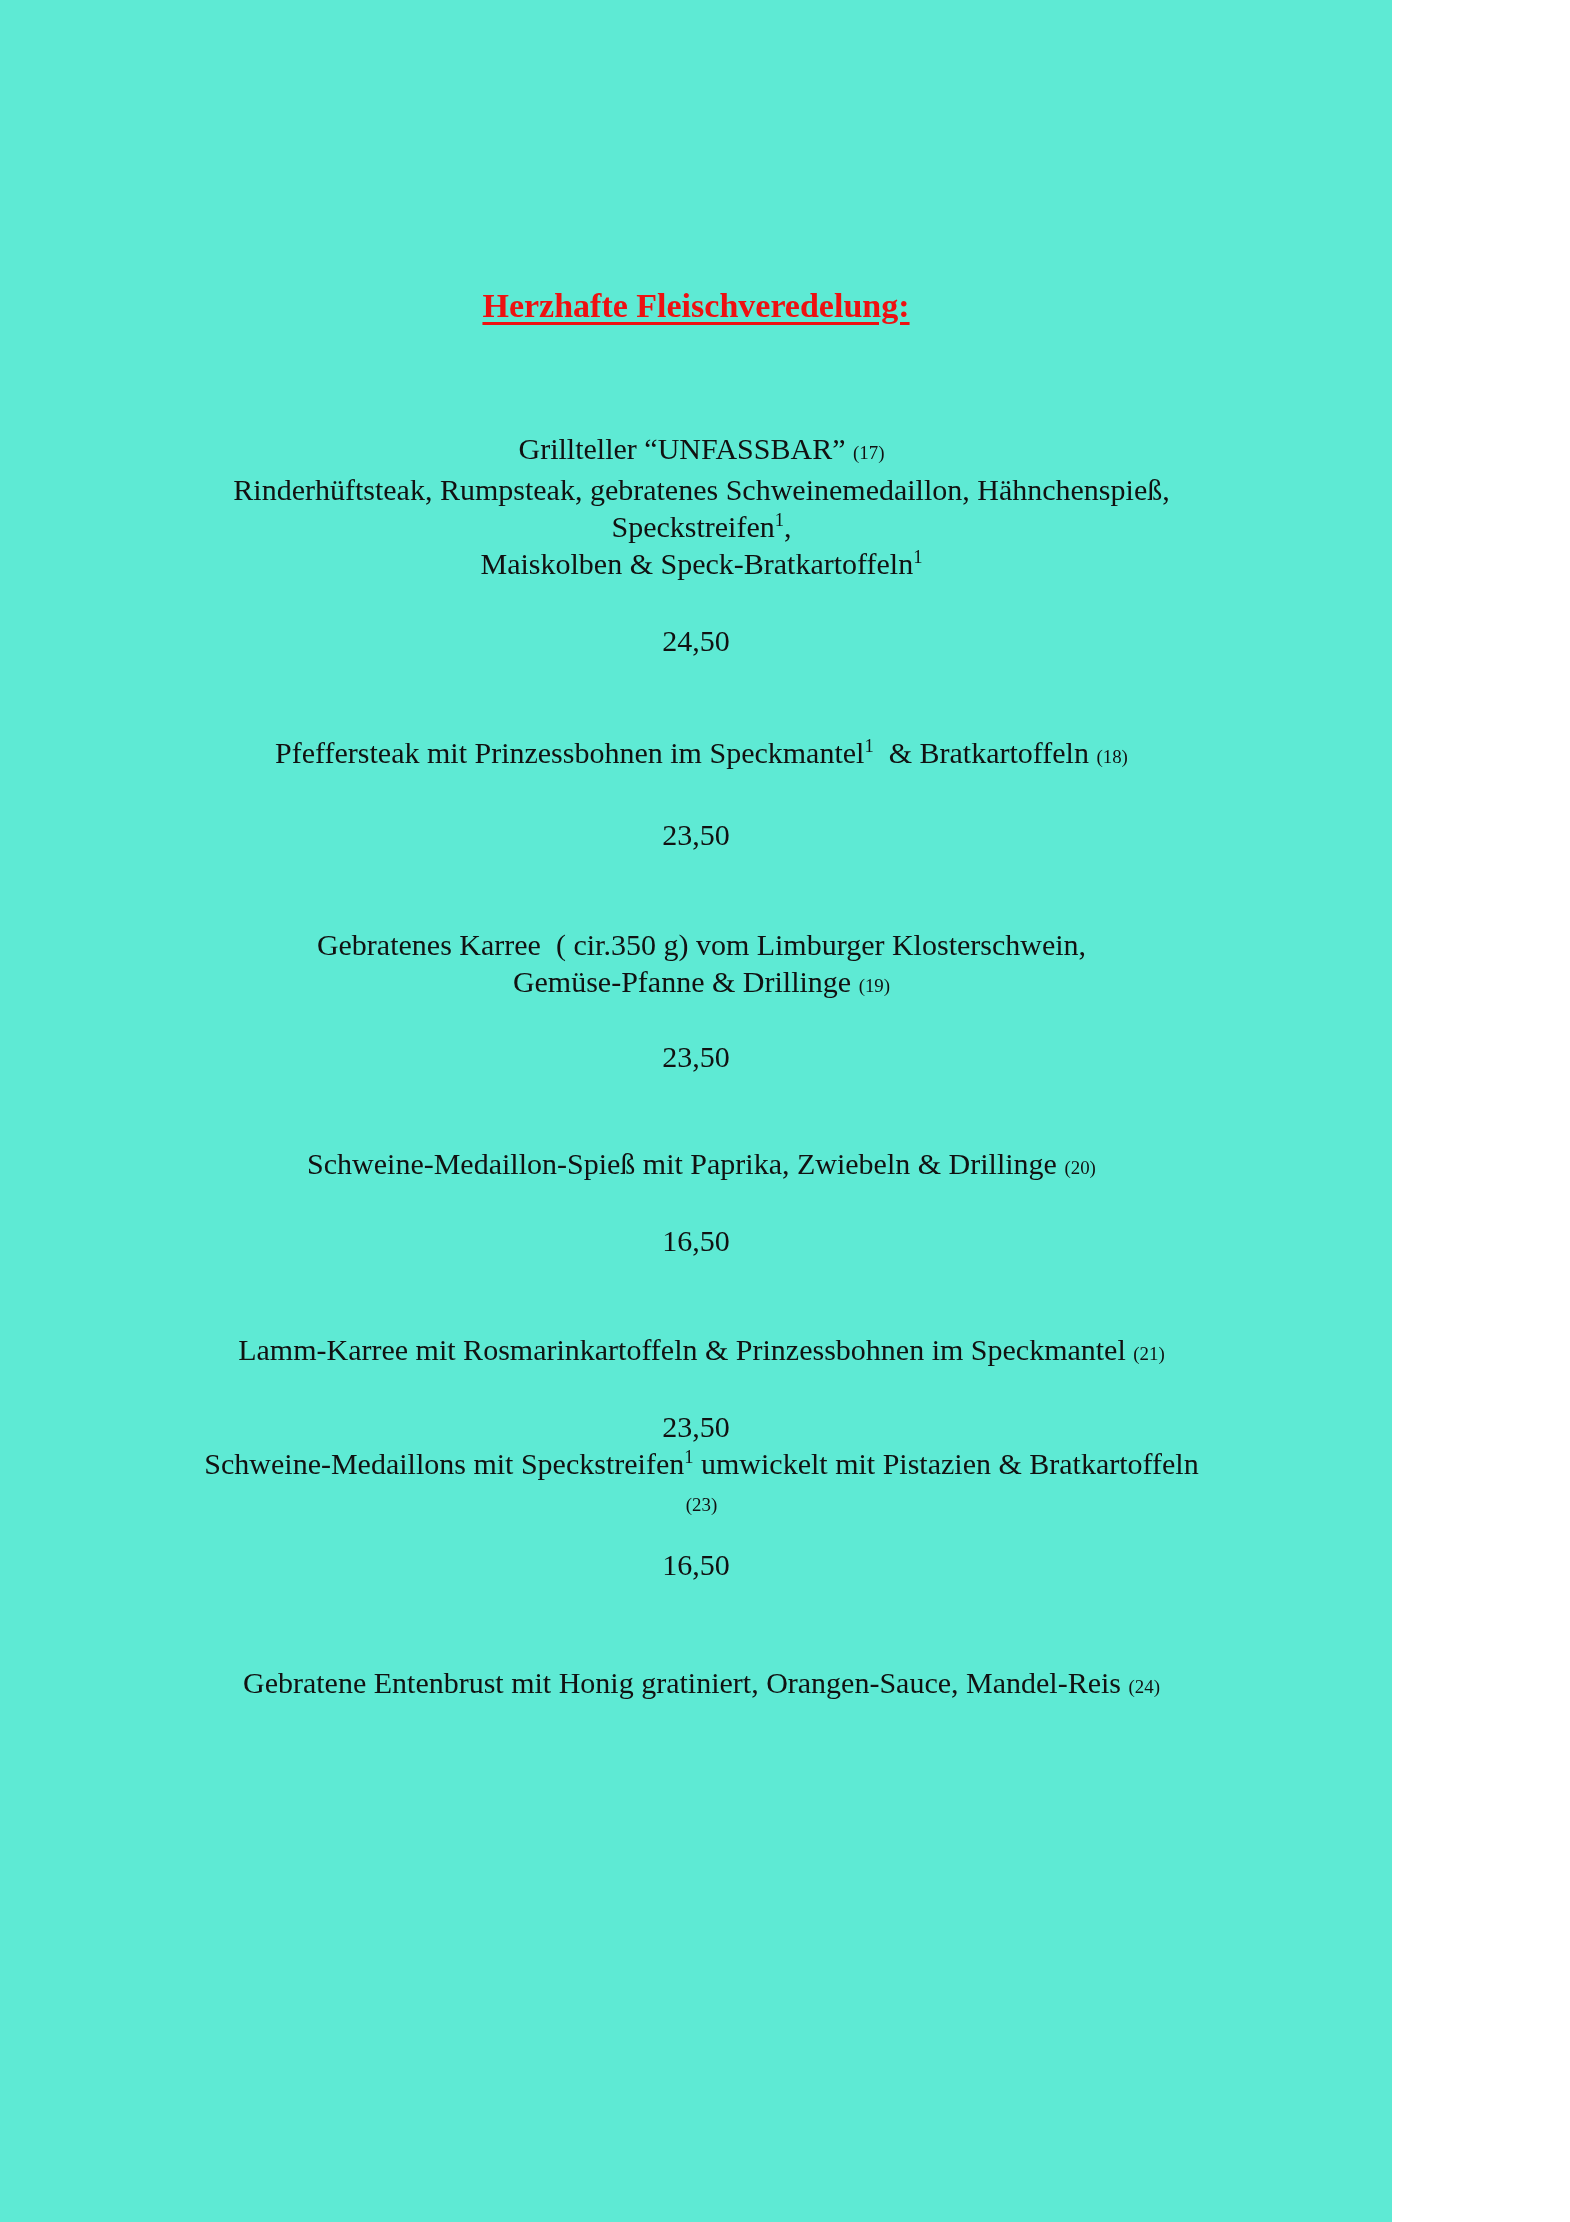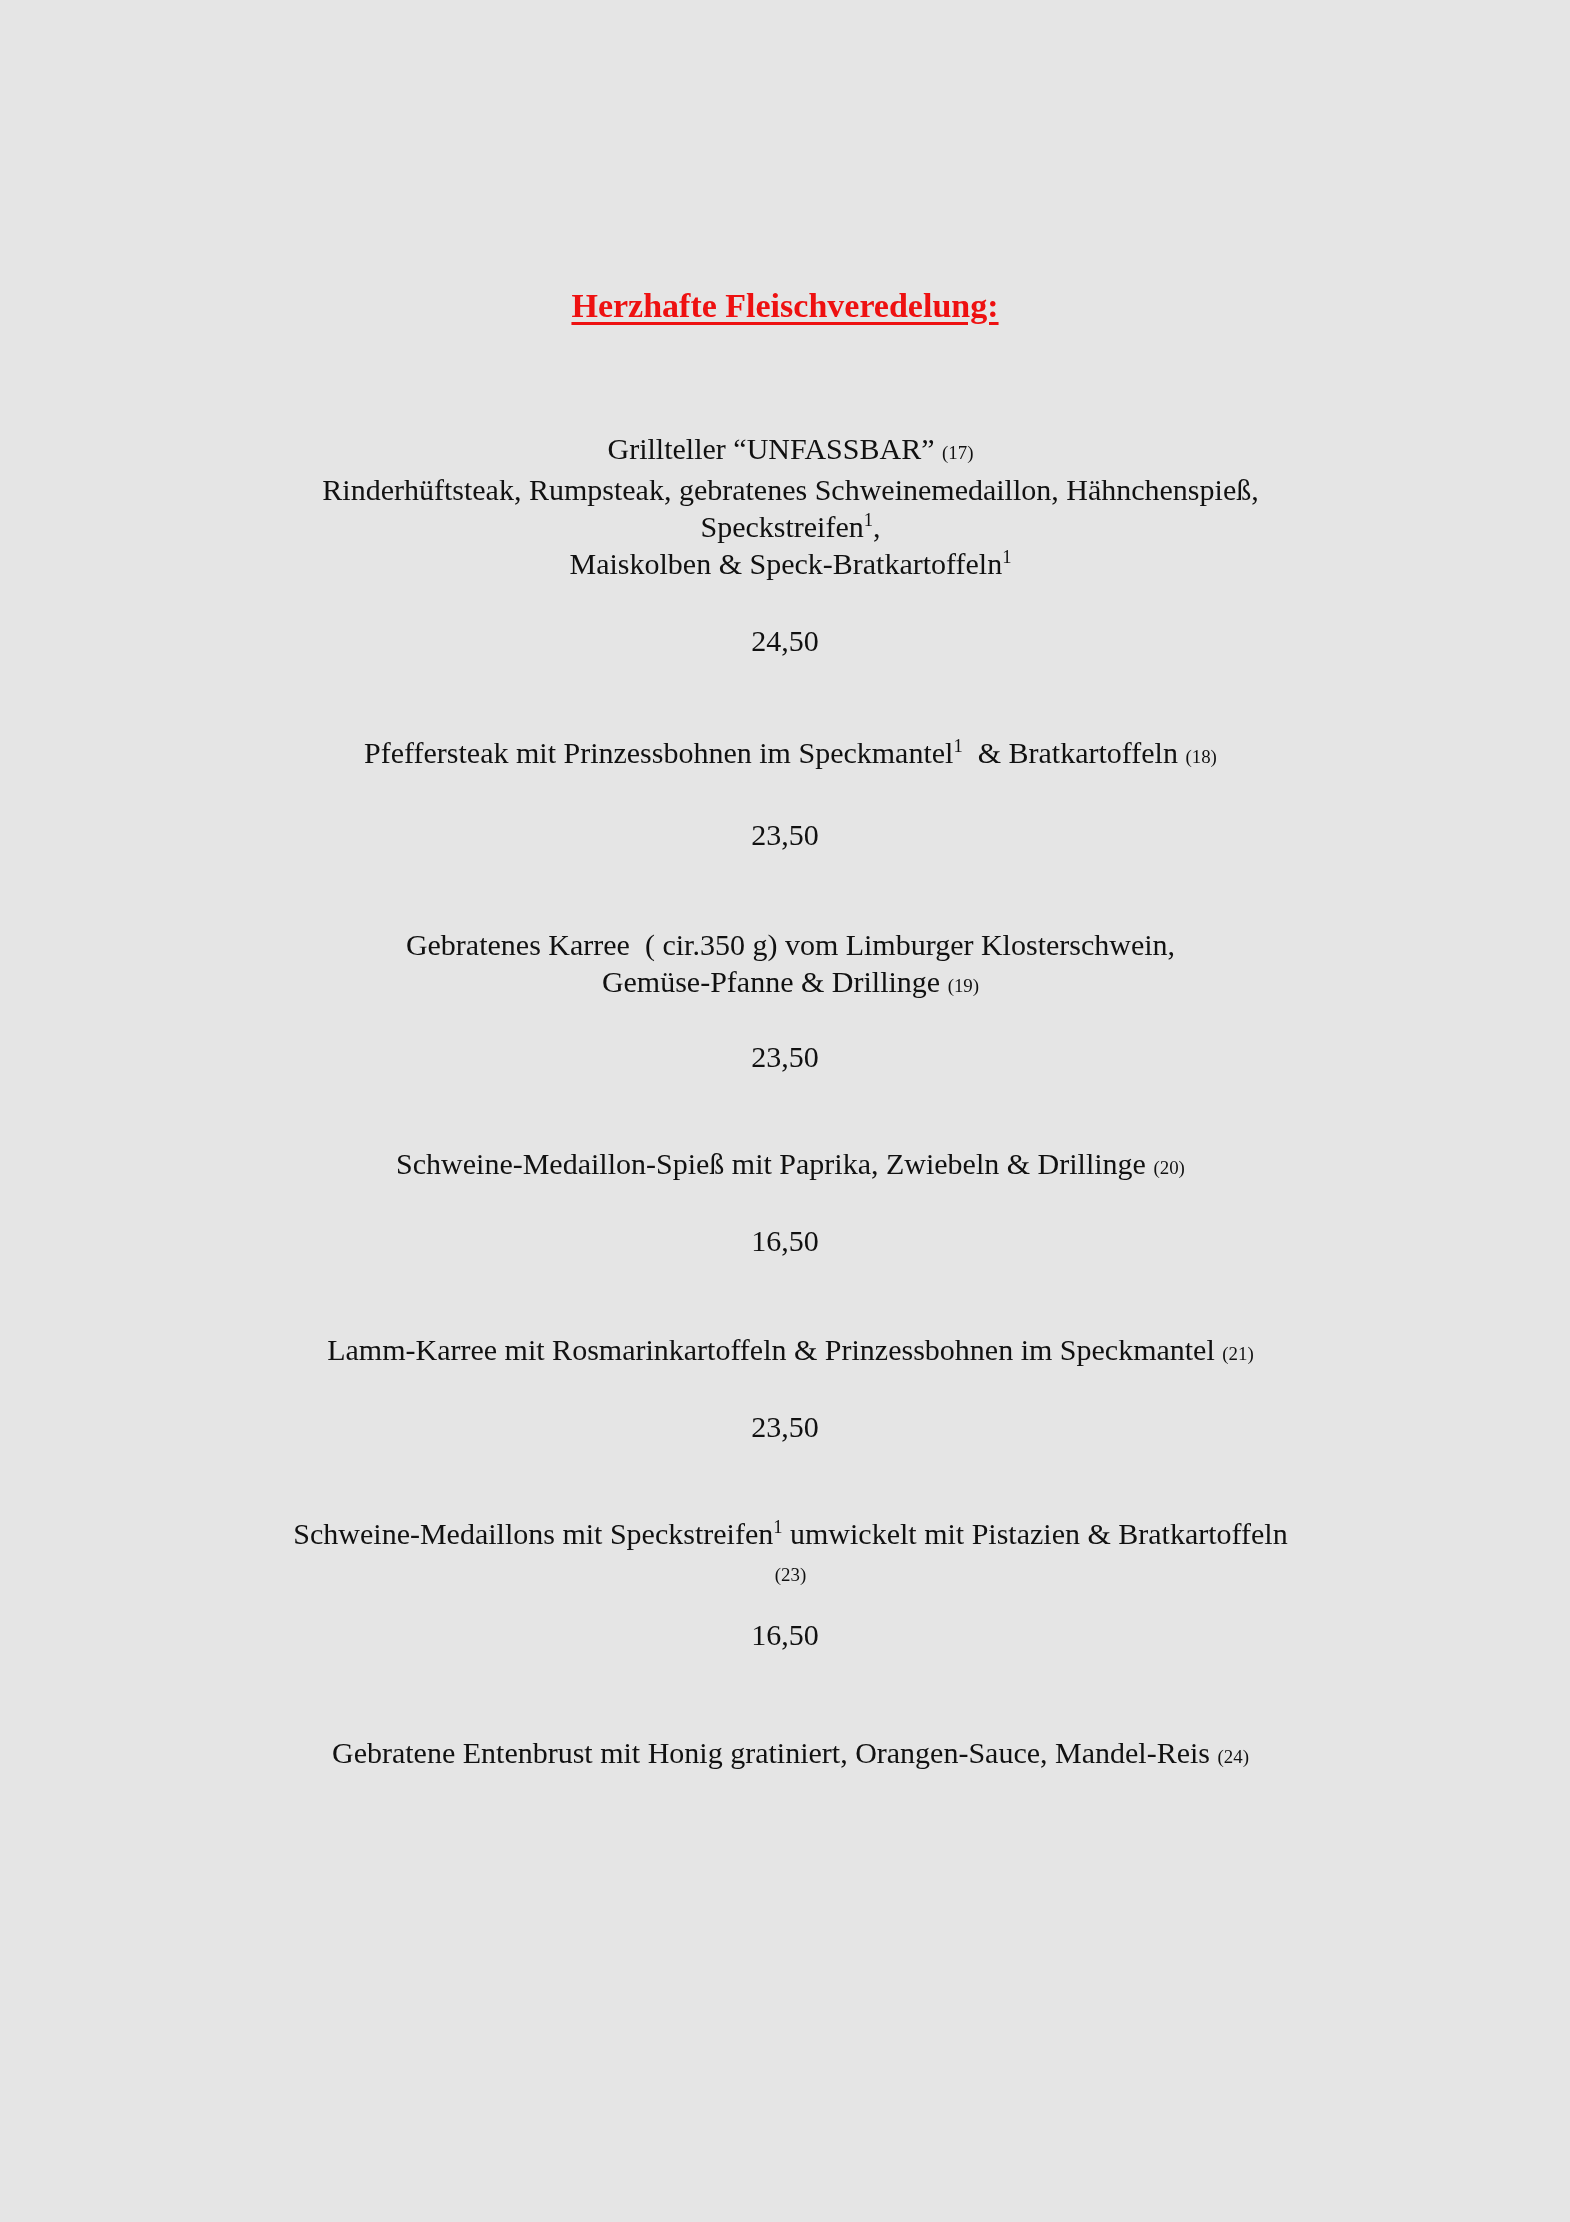--- a/index.html
+++ b/index.html
@@ -1,20 +1,20 @@
 <!DOCTYPE html>
 <html><head>
 <meta charset="utf-8">
 <style>
   html, body { margin: 0; padding: 0; background: #ffffff; }
   .page {
     position: relative;
-    width: 1570px;
+    width: 1392px;
     height: 2222px;
-    background: #e5e5e5;
+    background: #5eead4;
     font-family: "Liberation Serif", "DejaVu Serif", serif;
     color: #111111;
     text-align: center;
     overflow: hidden;
   }
   .title {
     padding-top: 285px;
     font-size: 34px;
     font-weight: bold;
     line-height: 41px;
@@ -70,21 +70,21 @@
     <div class="item-name"><span>Schweine-Medaillon-Spieß mit Paprika, Zwiebeln &amp; Drillinge </span><span class="small">(20)</span></div>
     <div class="item-price" style="margin-top:36px;">16,50</div>
   </div>
 
   <div class="item" style="margin-top:72px;">
     <div class="item-name"><span>Lamm-Karree mit Rosmarinkartoffeln &amp; Prinzessbohnen im Speckmantel </span><span class="small">(21)</span></div>
     <div class="item-price" style="margin-top:36px;">23,50</div>
   </div>
 
 
-  <div class="item" style="margin-top:70px;">
+  <div class="item" style="">
     <div class="item-name"><span>Schweine-Medaillons mit Speckstreifen</span><sup>1</sup><span> umwickelt mit Pistazien &amp; Bratkartoffeln
 </span><span class="small">(23)</span></div>
     <div class="item-price" style="margin-top:23px;">16,50</div>
   </div>
 
   <div class="item" style="margin-top:81px;">
     <div class="item-name"><span>Gebratene Entenbrust mit Honig gratiniert, Orangen-Sauce, Mandel-Reis </span><span class="small">(24)</span></div>
   </div>
 
 </div>

